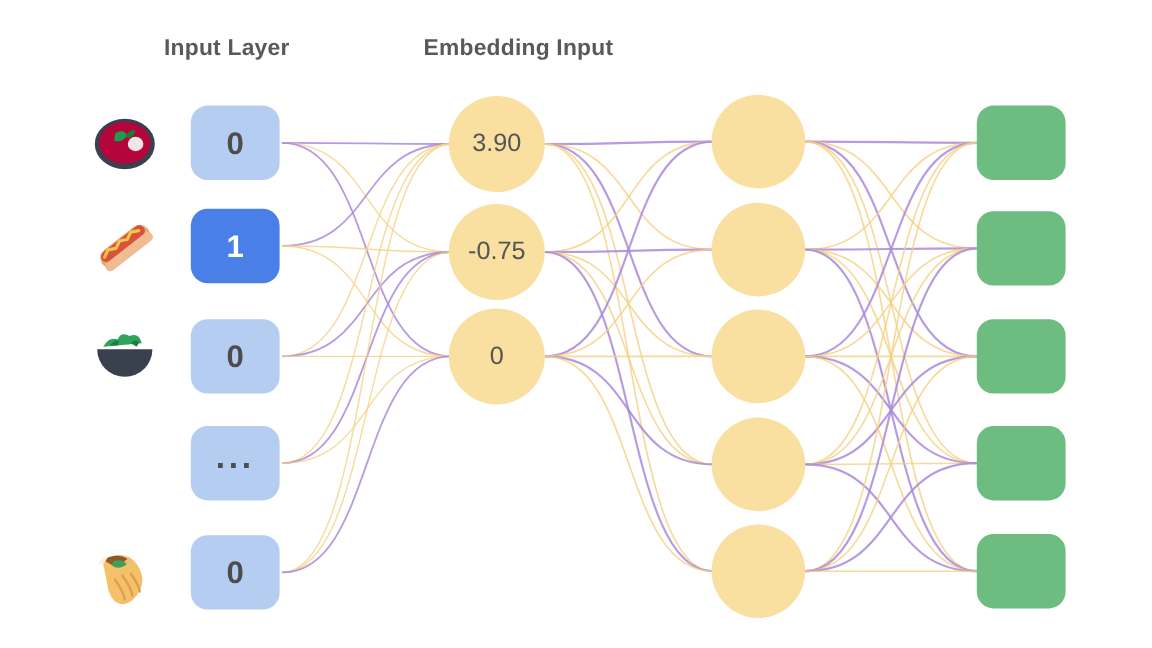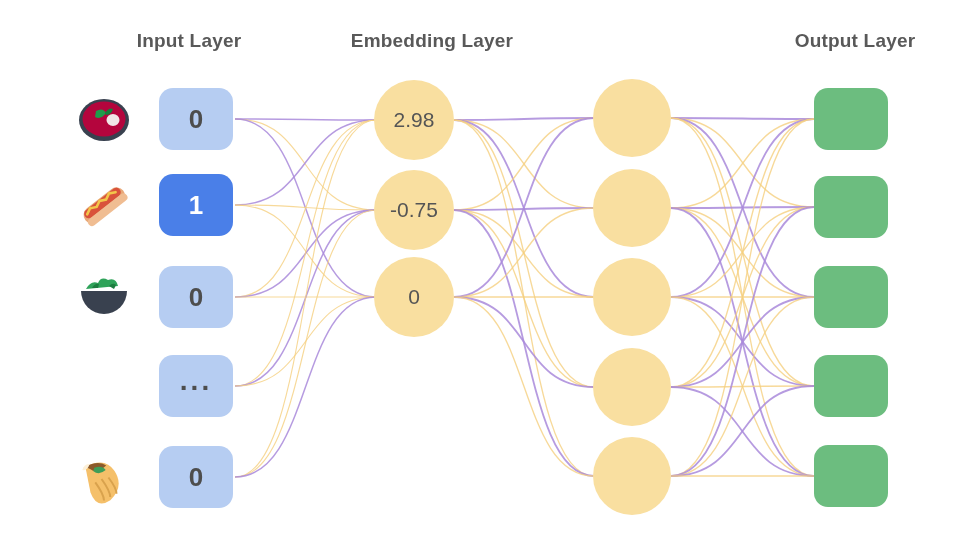--- a/index.html
+++ b/index.html
@@ -164,22 +164,21 @@
         <path d="M 671 387 C 749.65 387, 735.35 476, 814 476" fill="none" stroke="#a98ada" stroke-width="1.8" stroke-opacity="0.85"></path>
         <path d="M 671 476 C 749.65 476, 735.35 119, 814 119" fill="none" stroke="#f5cf80" stroke-width="1.35" stroke-opacity="0.8"></path>
         <path d="M 671 476 C 749.65 476, 735.35 207, 814 207" fill="none" stroke="#a98ada" stroke-width="1.8" stroke-opacity="0.85"></path>
         <path d="M 671 476 C 749.65 476, 735.35 297, 814 297" fill="none" stroke="#f5cf80" stroke-width="1.35" stroke-opacity="0.8"></path>
         <path d="M 671 476 C 749.65 476, 735.35 386, 814 386" fill="none" stroke="#a98ada" stroke-width="1.8" stroke-opacity="0.85"></path>
         <path d="M 671 476 C 749.65 476, 735.35 476, 814 476" fill="none" stroke="#f5cf80" stroke-width="1.35" stroke-opacity="0.8"></path>
       </g>
     </svg>
 
   <div class="layer-title" style="left:189px; top:30px;">Input Layer</div>
-  <div class="layer-title" style="left:432px; top:30px;">Embedding Layer</div>
-  <div class="layer-title" style="left:855px; top:30px;">Output Layer</div>
+  <div class="layer-title" style="left:432px; top:30px;">Embedding Input</div>
 
   <div id="nodes-root">
       <div class="input-emoji" style="left: 104px; top: 119px;"><svg viewBox="0 0 56 56" width="56" height="56">
           <ellipse cx="28" cy="29" rx="25" ry="21" fill="#39414f"></ellipse>
           <ellipse cx="28" cy="28" rx="21.5" ry="17.5" fill="#b4053d"></ellipse>
           <path d="M20 20 q7 -4 10 2 q-5 7 -11 4 z" fill="#1e9c4a"></path>
           <path d="M29 22 q4 -6 8 -4 q-2 6 -7 6 z" fill="#14803a"></path>
           <ellipse cx="37" cy="29" rx="6.5" ry="6" fill="#f0e6e6"></ellipse>
         </svg></div>
       <div class="input-box" style="left: 196px; top: 119px;">
@@ -214,21 +213,21 @@
             <path d="M14 12 q14 -2 20 6 q-12 5 -16 -2 z" fill="#8b5a2b"></path>
             <path d="M22 16 q8 0 10 6 q-8 3 -12 -3 z" fill="#3f9e58"></path>
             <path d="M18 30 q4 14 2 20 M25 29 q4 14 2 20 M32 30 q4 13 2 18" stroke="#d9a24d" stroke-width="2" fill="none"></path>
             <path d="M10 14 q4 -5 9 -3 q-5 6 -9 3 z" fill="#fdf0d8"></path>
           </g>
         </svg></div>
       <div class="input-box" style="left: 196px; top: 477px;">
         <span>0</span>
       </div>
       <div class="node-circle emb-circle" style="left: 414px; top: 120px;">
-        <span>2.98</span>
+        <span>3.90</span>
       </div>
       <div class="node-circle emb-circle" style="left: 414px; top: 210px; justify-content: center;">
         <span>-0.75</span>
       </div>
       <div class="node-circle emb-circle" style="left: 414px; top: 297px;">
         <span>0</span>
       </div>
       <div class="node-circle hid-circle" style="left: 632px; top: 118px;">
         <span></span>
       </div>

